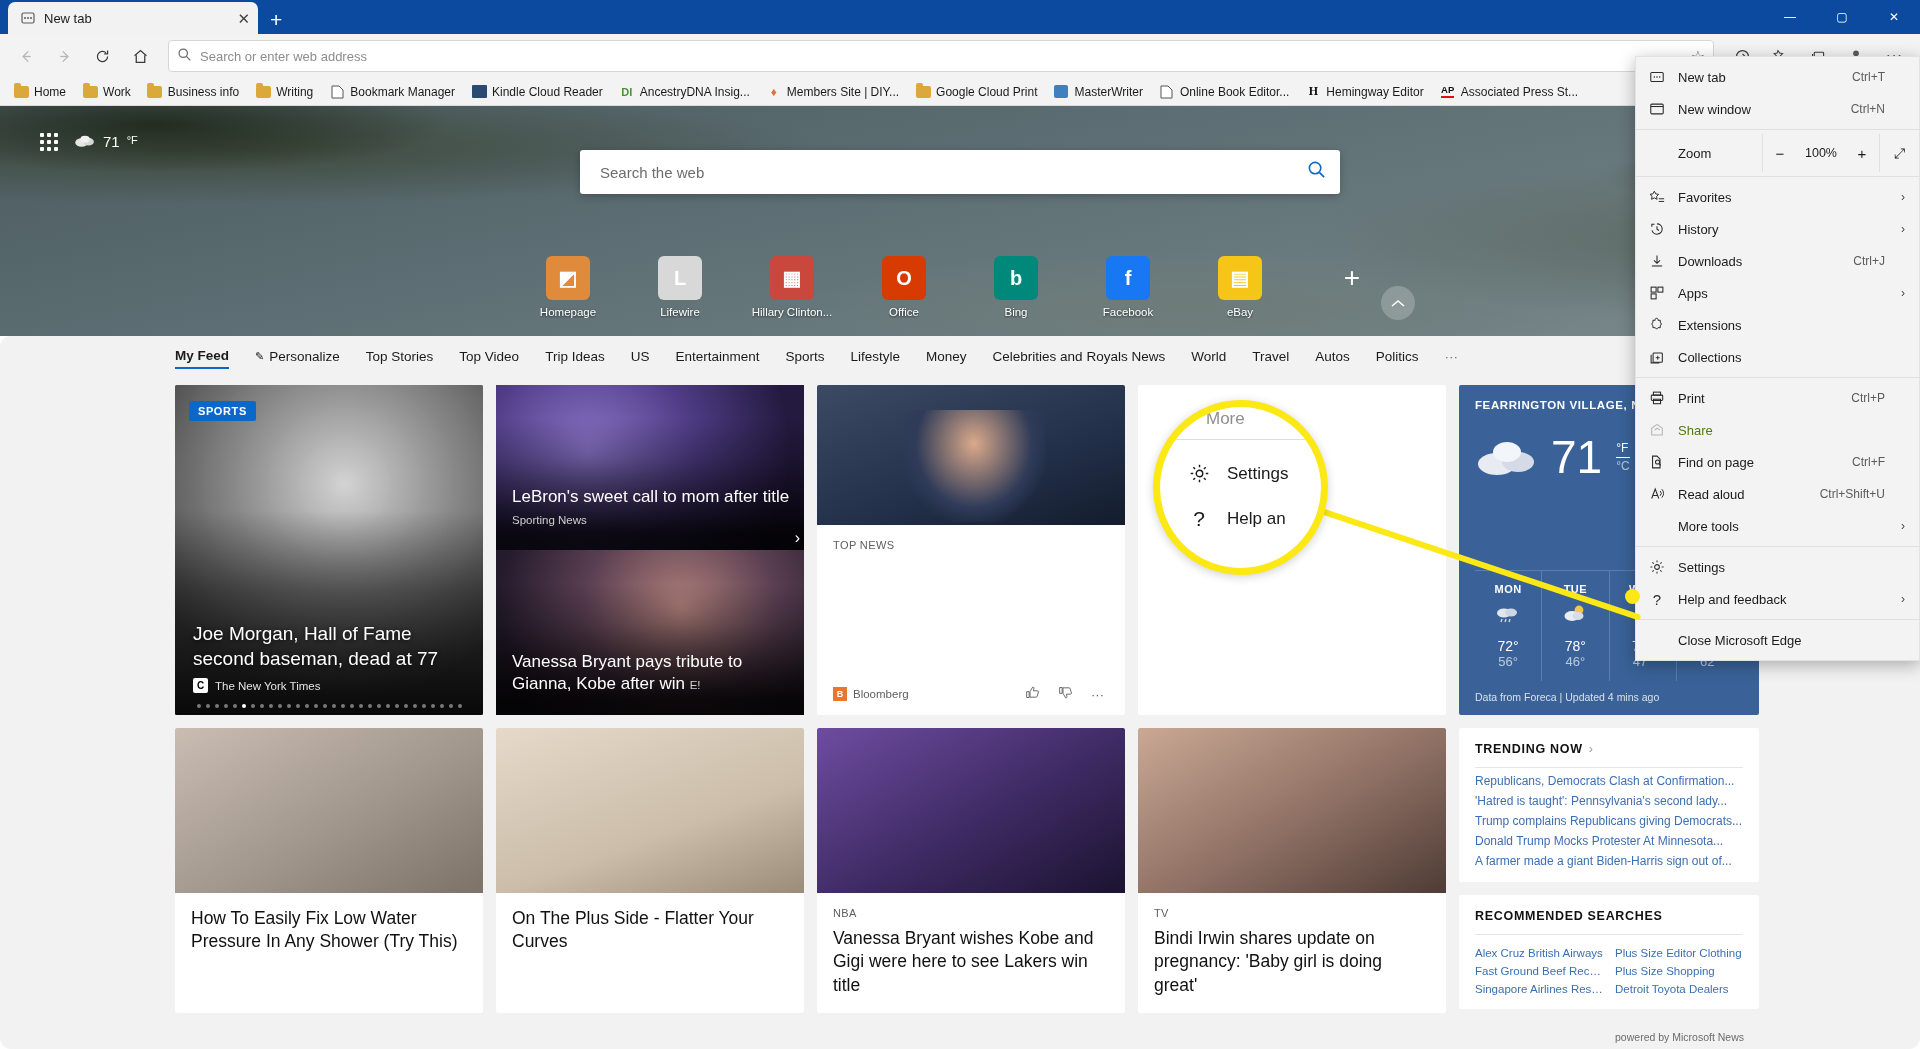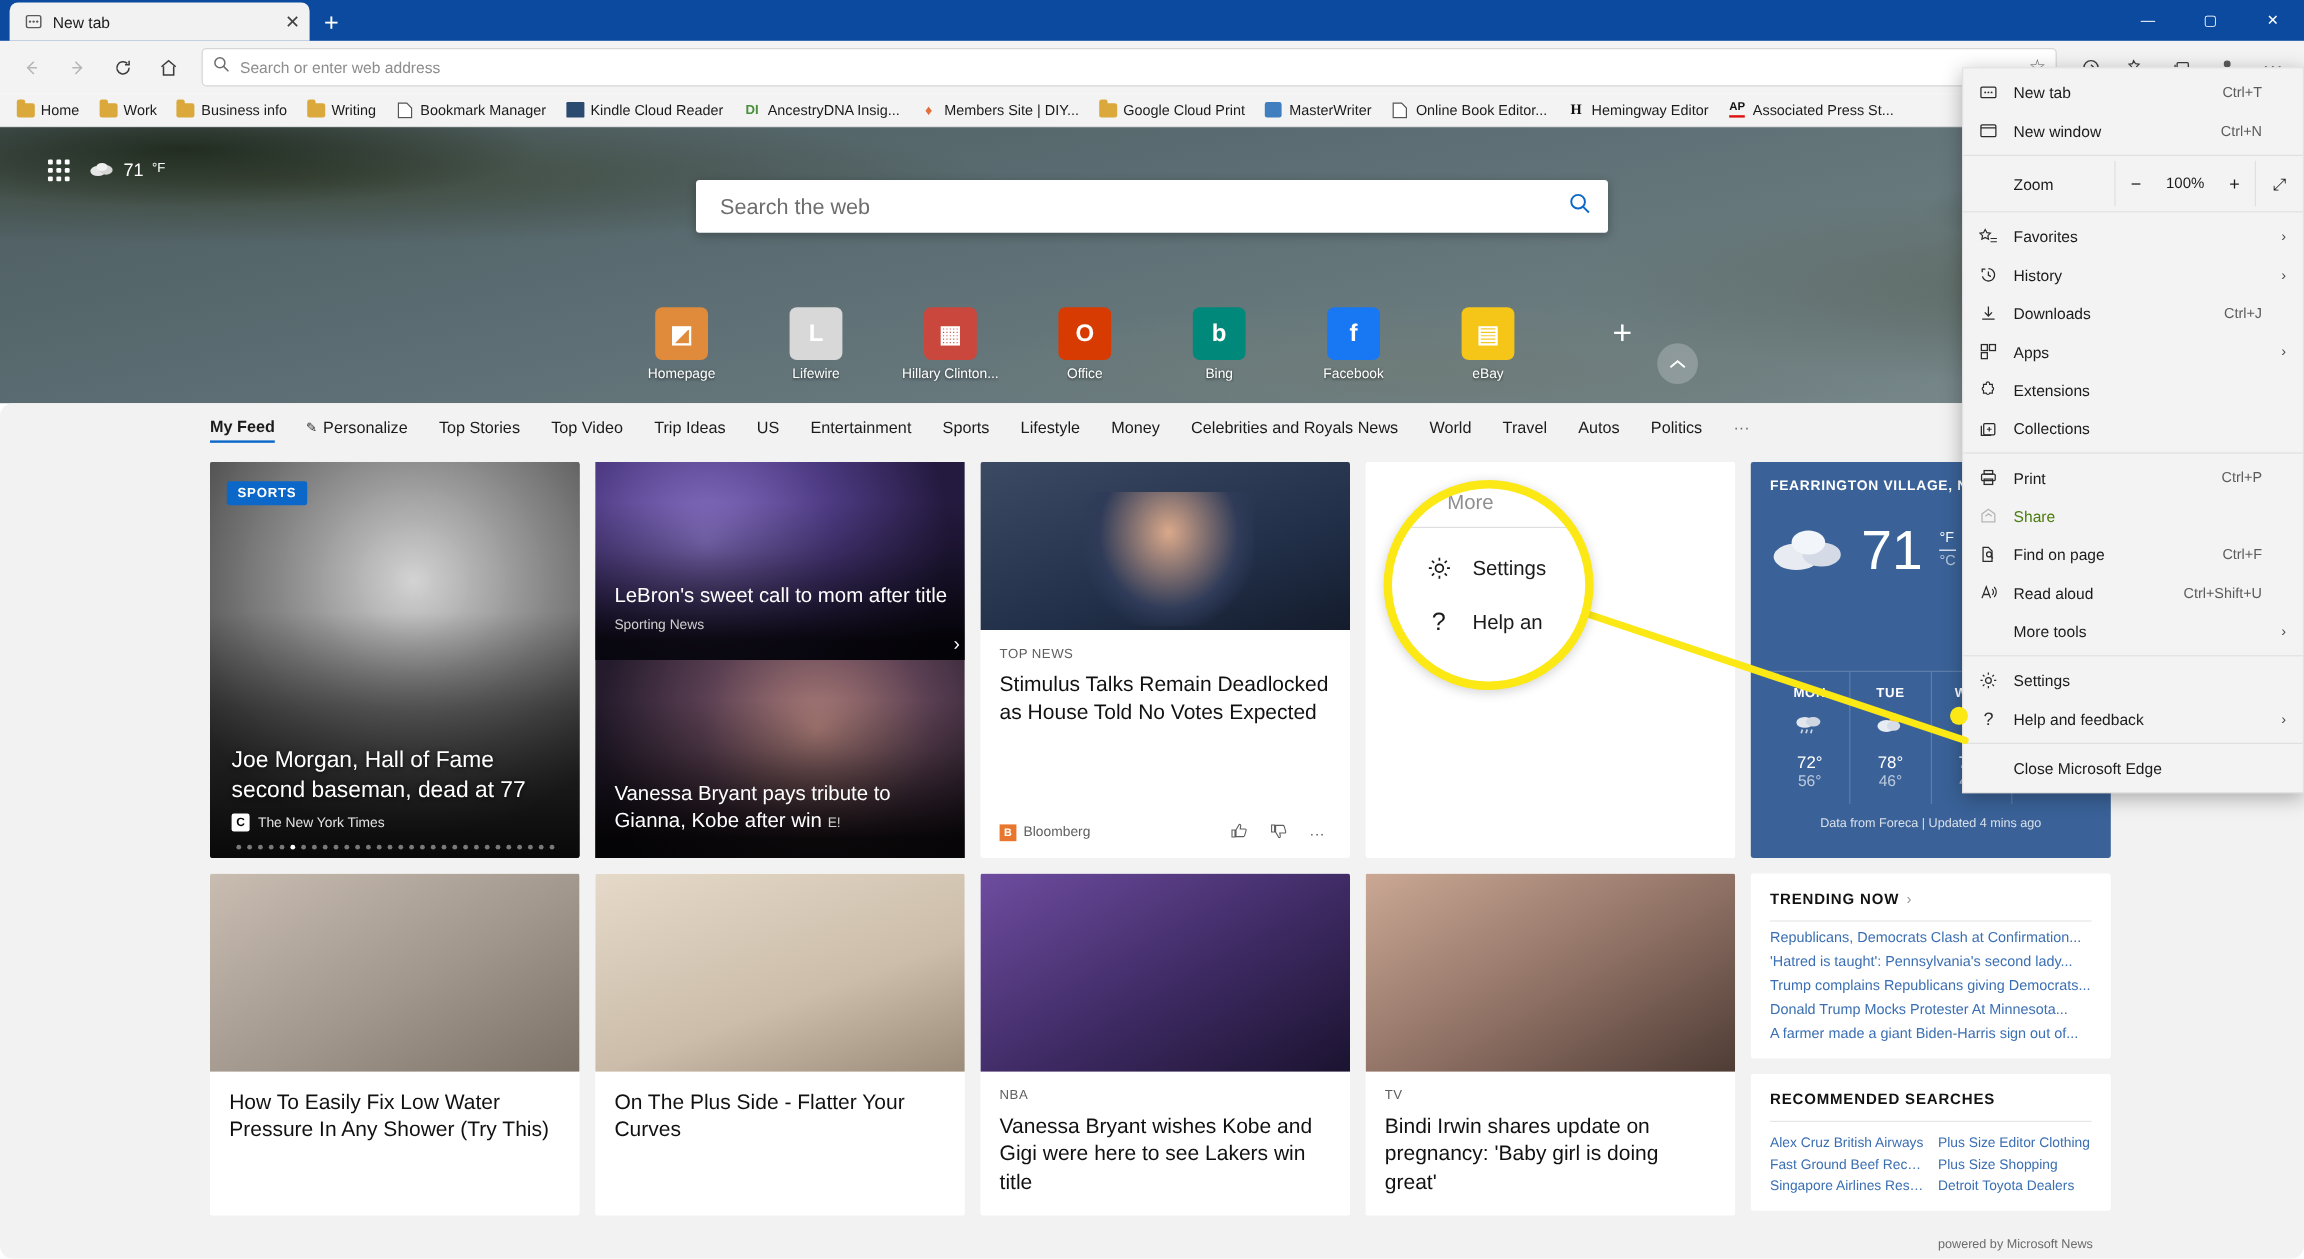--- a/index.html
+++ b/index.html
@@ -80,21 +80,21 @@
   .grid-ico { display:grid; grid-template-columns:repeat(3,4px); gap:3px; }
   .grid-ico i { width:4px;height:4px;background:#fff;border-radius:1px;display:block;}
   .hero-weather { display:flex; align-items:center; gap:7px; color:#fff; font-size:15px;}
   .search-wrap {
     position:absolute; left:50%; transform:translateX(-50%); top:44px; width:760px; z-index:4;
   }
   .search-box {
     height: 44px; background:#fff; border-radius:3px; display:flex; align-items:center;
     padding:0 14px 0 20px; box-shadow:0 2px 8px rgba(0,0,0,.25);
   }
-  .search-box .sp { flex:1; color:#6d6d6d; font-size:18px;}
+  .search-box .sp { flex:1; color:#6d6d6d; font-size:15px;}
   .search-box .sico { color:#0b68c9; font-size:18px; }
 
   .tiles { position:absolute; left:50%; transform:translateX(-50%); top:150px; display:flex; gap:34px; z-index:4;}
   .tile { width:78px; display:flex; flex-direction:column; align-items:center; gap:6px; cursor:pointer;}
   .tile .tbox { width:44px; height:44px; border-radius:6px; display:flex; align-items:center;
                 justify-content:center; font-size:20px; color:#fff; font-weight:bold; }
   .tile .tlab { color:#fff; font-size:11.5px; text-shadow:0 1px 3px rgba(0,0,0,.7); white-space:nowrap;
                 max-width:86px; overflow:hidden; text-overflow:ellipsis; }
   .tile-add { width:44px;height:44px;display:flex;align-items:center;justify-content:center;color:#fff;font-size:28px;font-weight:200;cursor:pointer;}
   .scroll-chev {
@@ -186,21 +186,21 @@
   .wx-unit{ font-size:12px; line-height:1.35; }
   .wx-unit .on{ border-bottom:1px solid #fff; padding-bottom:1px;}
   .wx-unit .off{ opacity:.62; }
   .wx-days{ display:flex; margin-top:auto; border-top:1px solid rgba(255,255,255,.18); }
   .wx-day{ flex:1; text-align:center; padding:12px 0; border-right:1px solid rgba(255,255,255,.18); }
   .wx-day:last-child{border-right:none;}
   .wx-dn{ font-size:11px; font-weight:700; letter-spacing:.5px;}
   .wx-ic{ font-size:17px; margin:9px 0 9px; }
   .wx-hi{ font-size:14px; }
   .wx-lo{ font-size:13px; opacity:.65; }
-  .wx-foot{ font-size:10.5px; opacity:.8; padding:10px 0 23px;text-align:center; }
+  .wx-foot{ font-size:10.5px; opacity:.8; padding:10px 0 12px; }
 
   .panel{ background:#fff; border-radius:2px; padding:14px 16px; }
   .panel h4{ font-size:12.5px; letter-spacing:.7px; color:#111; font-weight:700;
              display:flex; align-items:center; gap:6px; padding-bottom:11px; border-bottom:1px solid #e6e6e6;}
   .trend-item{ font-size:12px; color:#3b6fb3; padding:6px 0 0; white-space:nowrap;
                overflow:hidden; text-overflow:ellipsis; cursor:pointer;}
   .recgrid{ display:flex; gap:12px; padding-top:6px;}
   .reccol{ flex:1; min-width:0;}
   .rec-item{ font-size:11.5px; color:#3b6fb3; padding:6px 0 0; white-space:nowrap;
              overflow:hidden; text-overflow:ellipsis; cursor:pointer;}
@@ -597,21 +597,20 @@
               <span>Vanessa Bryant pays tribute to Gianna, Kobe after win</span>
               <span class="src">E!</span>
             </div>
           </div>
         </div>
 
         <div class="txtcard">
           <div class="img"></div>
           <div class="body">
             <div class="kicker">TOP NEWS</div>
-            <div class="headline">Stimulus Talks Remain Deadlocked as House Told No Votes Expected</div>
           </div>
           <div class="cardfoot">
             <span class="src">
               <span style="width:14px;height:14px;background:#e8762d;color:#fff;font-size:9px;display:inline-flex;align-items:center;justify-content:center;font-weight:700;">B</span>
               <span>Bloomberg</span>
             </span>
             <span class="act">
               <svg width="15" height="15" viewBox="0 0 18 18">
                   <path d="M5 8v7H2V8zM6 8l3.2-5.5c.9-.3 1.7.3 1.5 1.3L10.2 7H15c.8 0 1.3.7 1.1 1.4l-1.5 5.2c-.2.6-.7 1-1.3 1H6z" fill="none" stroke="currentColor" stroke-width="1.1"></path>
                 </svg>

